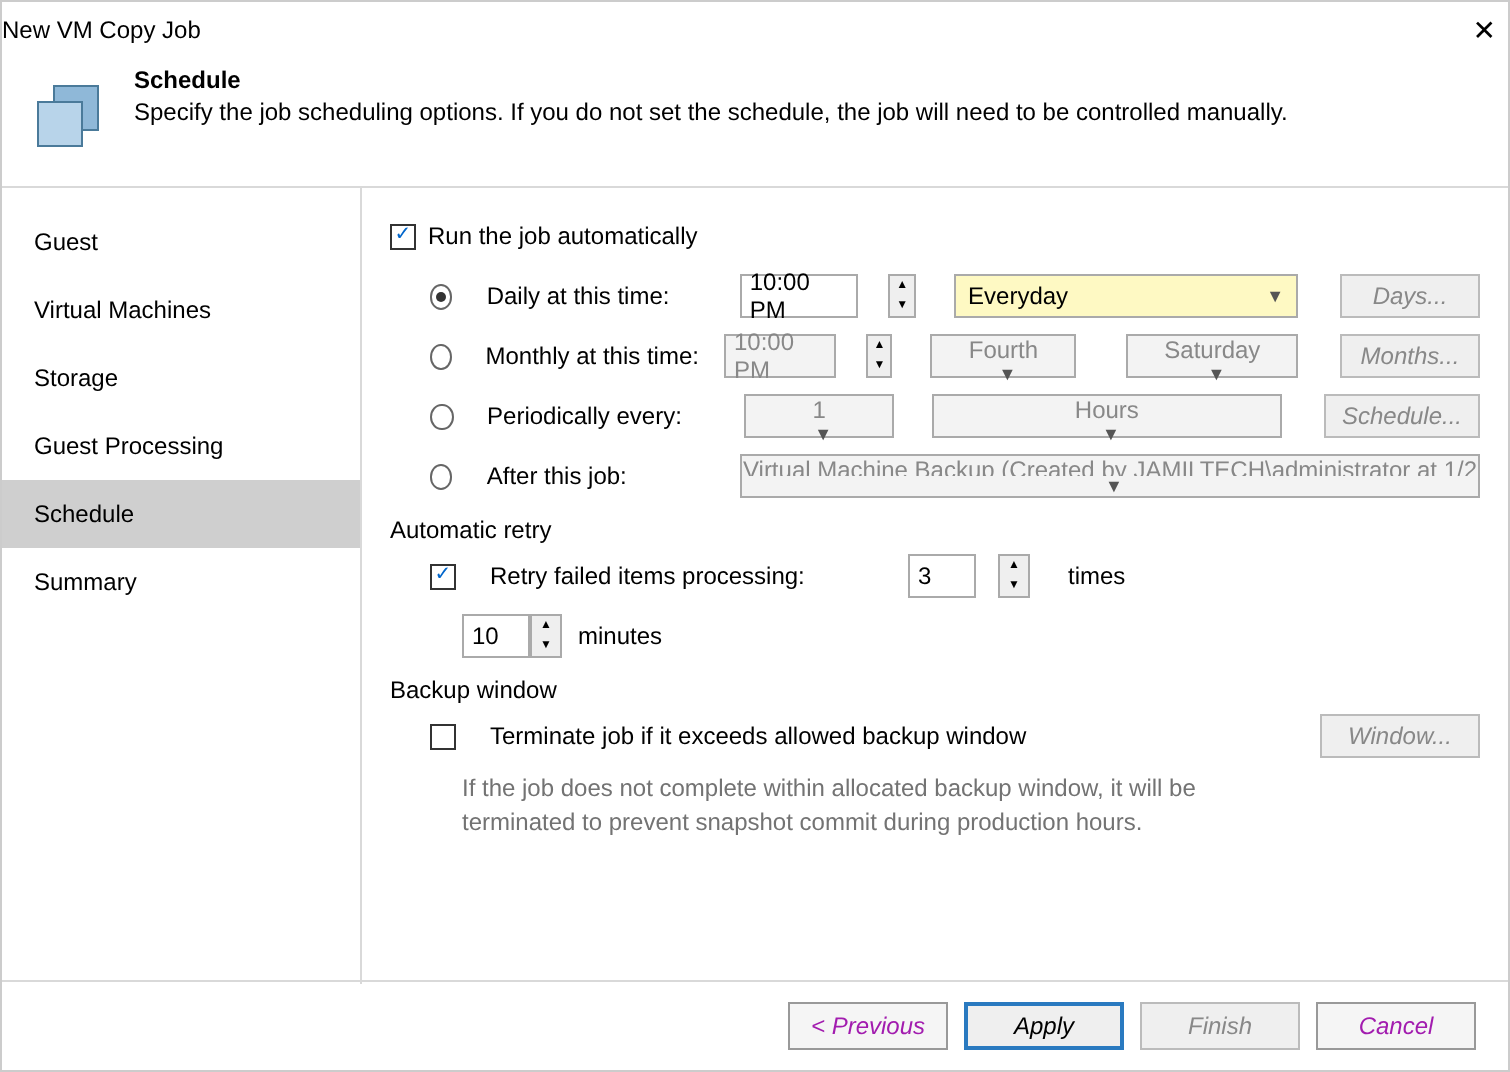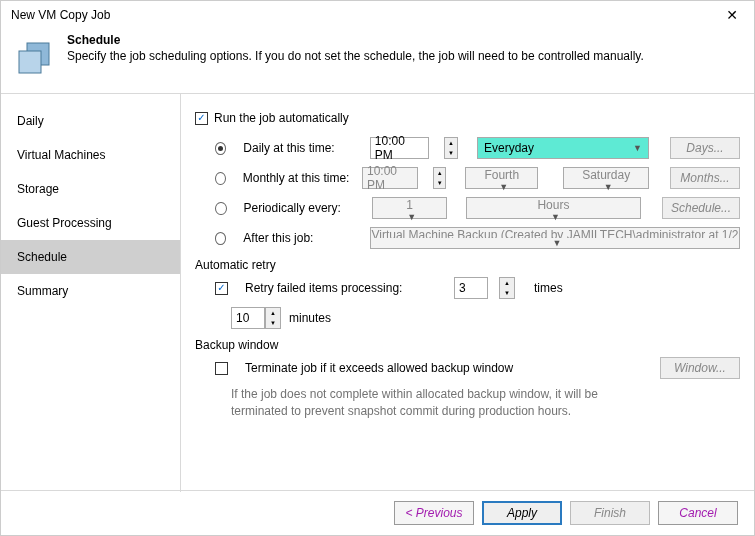--- a/index.html
+++ b/index.html
@@ -1,17 +1,17 @@
 <!DOCTYPE html>
 <html><head>
 <meta charset="utf-8">
 <style>
 * { box-sizing: border-box; font-family: 'Segoe UI', Tahoma, sans-serif; font-size: 12px; }
 body { margin: 0; background: #fff; width: 755px; height: 536px; border: 1px solid #ccc; position: relative; }
-.titlebar { display: flex; align-items: center; padding: 6px 10px; }
+.titlebar { display: flex; align-items: center; padding: 6px 0; }
 .titlebar .title { flex: 1; }
 .close-x { font-size: 14px; padding: 0 6px; cursor: pointer; }
 .header { display: flex; padding: 4px 12px 12px 12px; border-bottom: 1px solid #d9d9d9; }
 .header-icon { width: 44px; height: 44px; position: relative; margin-right: 10px; margin-top: 4px; }
 .header-icon svg { width: 44px; height: 44px; }
 .header-text .heading { font-weight: 700; margin-bottom: 2px; }
 .body { display: flex; height: 398px; }
 .sidebar { width: 180px; border-right: 1px solid #d9d9d9; padding-top: 10px; }
 .nav-item { padding: 10px 16px; cursor: pointer; }
 .nav-item.selected { background: #cfcfcf; }
@@ -20,21 +20,21 @@
 .checkbox { width: 13px; height: 13px; border: 1px solid #333; margin-right: 6px; display: inline-flex; align-items: center; justify-content: center; font-size: 10px; line-height: 1; color: #0066cc; }
 .radio { width: 13px; height: 13px; border: 1px solid #666; border-radius: 50%; margin-right: 6px; display: inline-flex; align-items: center; justify-content: center; }
 .radio .dot { width: 5px; height: 5px; background: #333; border-radius: 50%; }
 .indent1 { padding-left: 20px; gap: 11px; }
 .indent2 { padding-left: 36px; }
 .opt-label { width: 136px; }
 .time-box { width: 68px; height: 22px; border: 1px solid #aaa; display: flex; align-items: center; padding: 0 4px; margin-right: 4px; background: #fff; }
 .time-box.disabled { background: #f3f3f3; color: #888; }
 .spinner { width: 16px; height: 22px; border: 1px solid #aaa; display: flex; flex-direction: column; margin-right: 8px; }
 .spinner .up, .spinner .down { flex:1; font-size: 6px; text-align: center; line-height: 10px; background: #efefef; }
-.select { height: 22px; border: 1px solid #aaa; display: flex; align-items: center; padding: 0 6px; justify-content: space-between; background: #5eead4; }
+.select { height: 22px; border: 1px solid #aaa; display: flex; align-items: center; padding: 0 6px; justify-content: space-between; background: #fef9c3; }
 .select.disabled { background: #f3f3f3; color: #888; flex-direction: column; }
 .chev { font-size: 9px; color: #555; margin-left: 4px; }
 .btn { height: 22px; border: 1px solid #bbb; background: #efefef; padding: 0 8px; display: inline-flex; align-items: center; justify-content: center; color: #888; min-width: 70px; font-style: italic; }
 .btn.enabled { color: #a21caf; background: #f5f5f5; border-color: #999; }
 .btn.primary { border: 2px solid #2a7ac0; color: #000; }
 .num-box { width: 34px; height: 22px; border: 1px solid #aaa; padding: 0 4px; display: flex; align-items: center; }
 .section-label { margin: 8px 0 4px 0; }
 .desc { color: #737373; padding-left: 36px; max-width: 440px; line-height: 1.4; }
 .footer { position: absolute; bottom: 0; left: 0; right: 0; border-top: 1px solid #d9d9d9; padding: 10px 16px; display: flex; justify-content: flex-end; gap: 8px; }
 .footer .btn { min-width: 80px; height: 24px; }
@@ -57,21 +57,21 @@
     </svg>
   </div>
   <div class="header-text">
     <div class="heading">Schedule</div>
     <div>Specify the job scheduling options. If you do not set the schedule, the job will need to be controlled manually.</div>
   </div>
 </div>
 
 <div class="body">
   <div class="sidebar">
-    <div class="nav-item">Daily</div>
+    <div class="nav-item">Guest</div>
     <div class="nav-item">Virtual Machines</div>
     <div class="nav-item">Storage</div>
     <div class="nav-item">Guest Processing</div>
     <div class="nav-item selected">Schedule</div>
     <div class="nav-item">Summary</div>
   </div>
 
   <div class="content">
     <div class="row">
       <span class="checkbox">✓</span>

